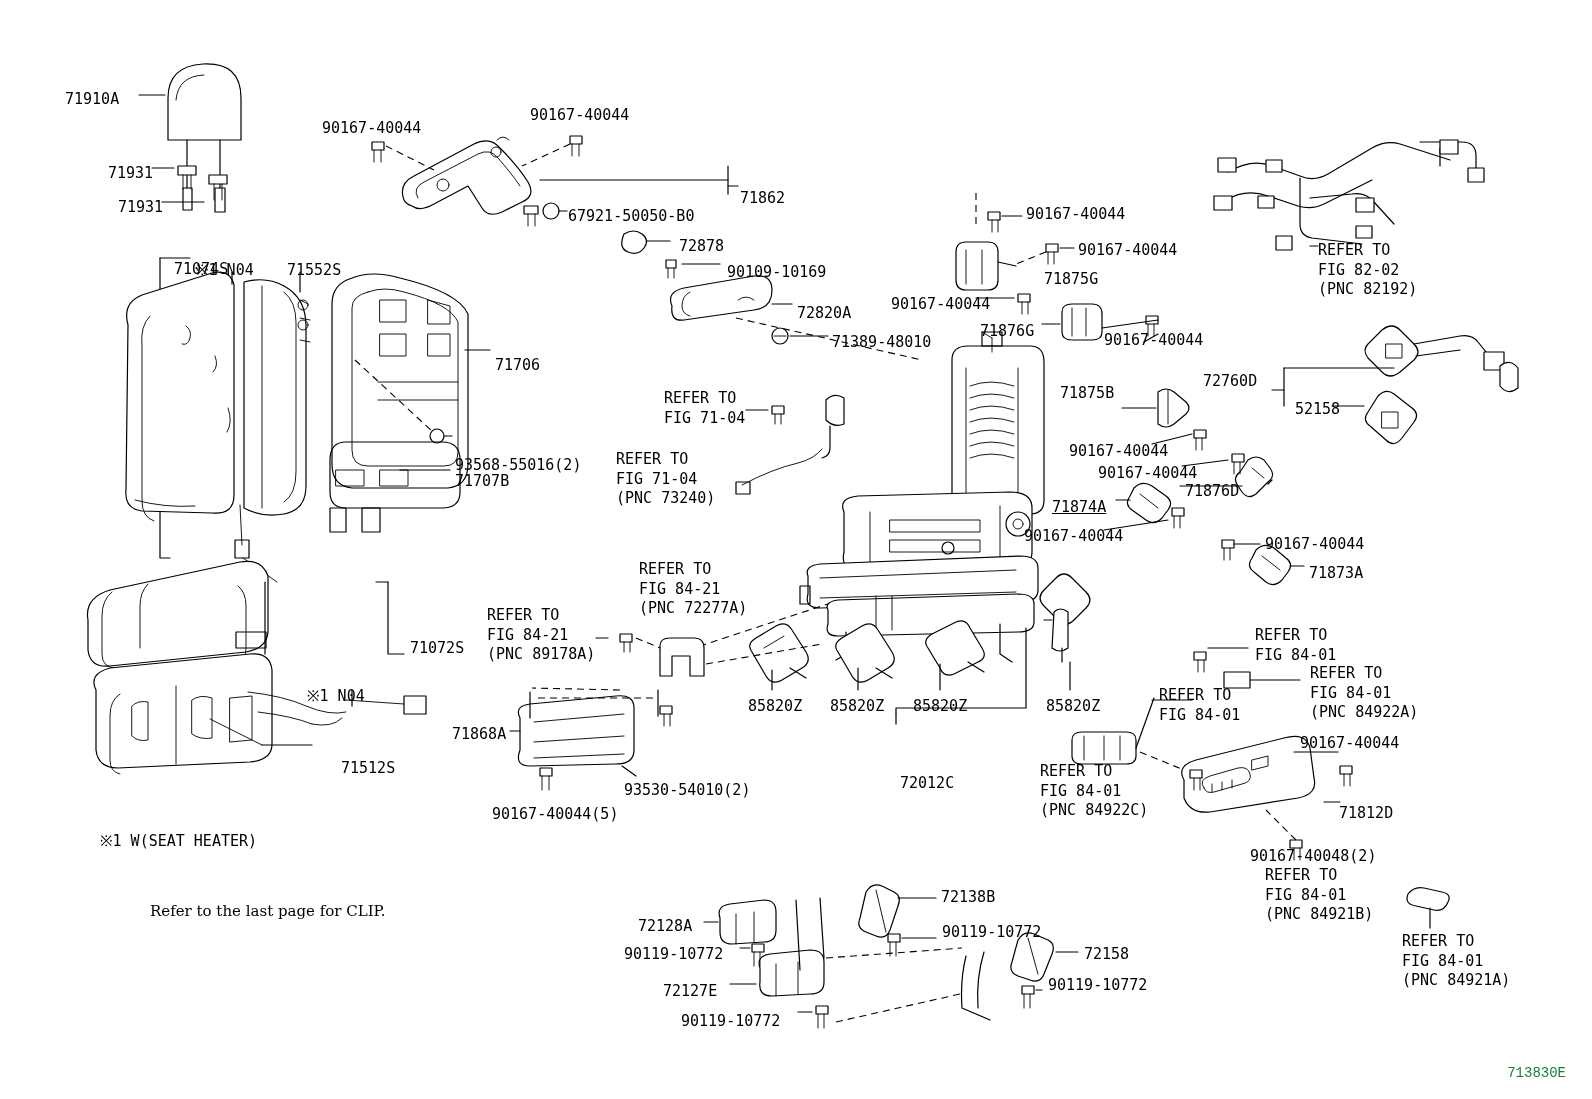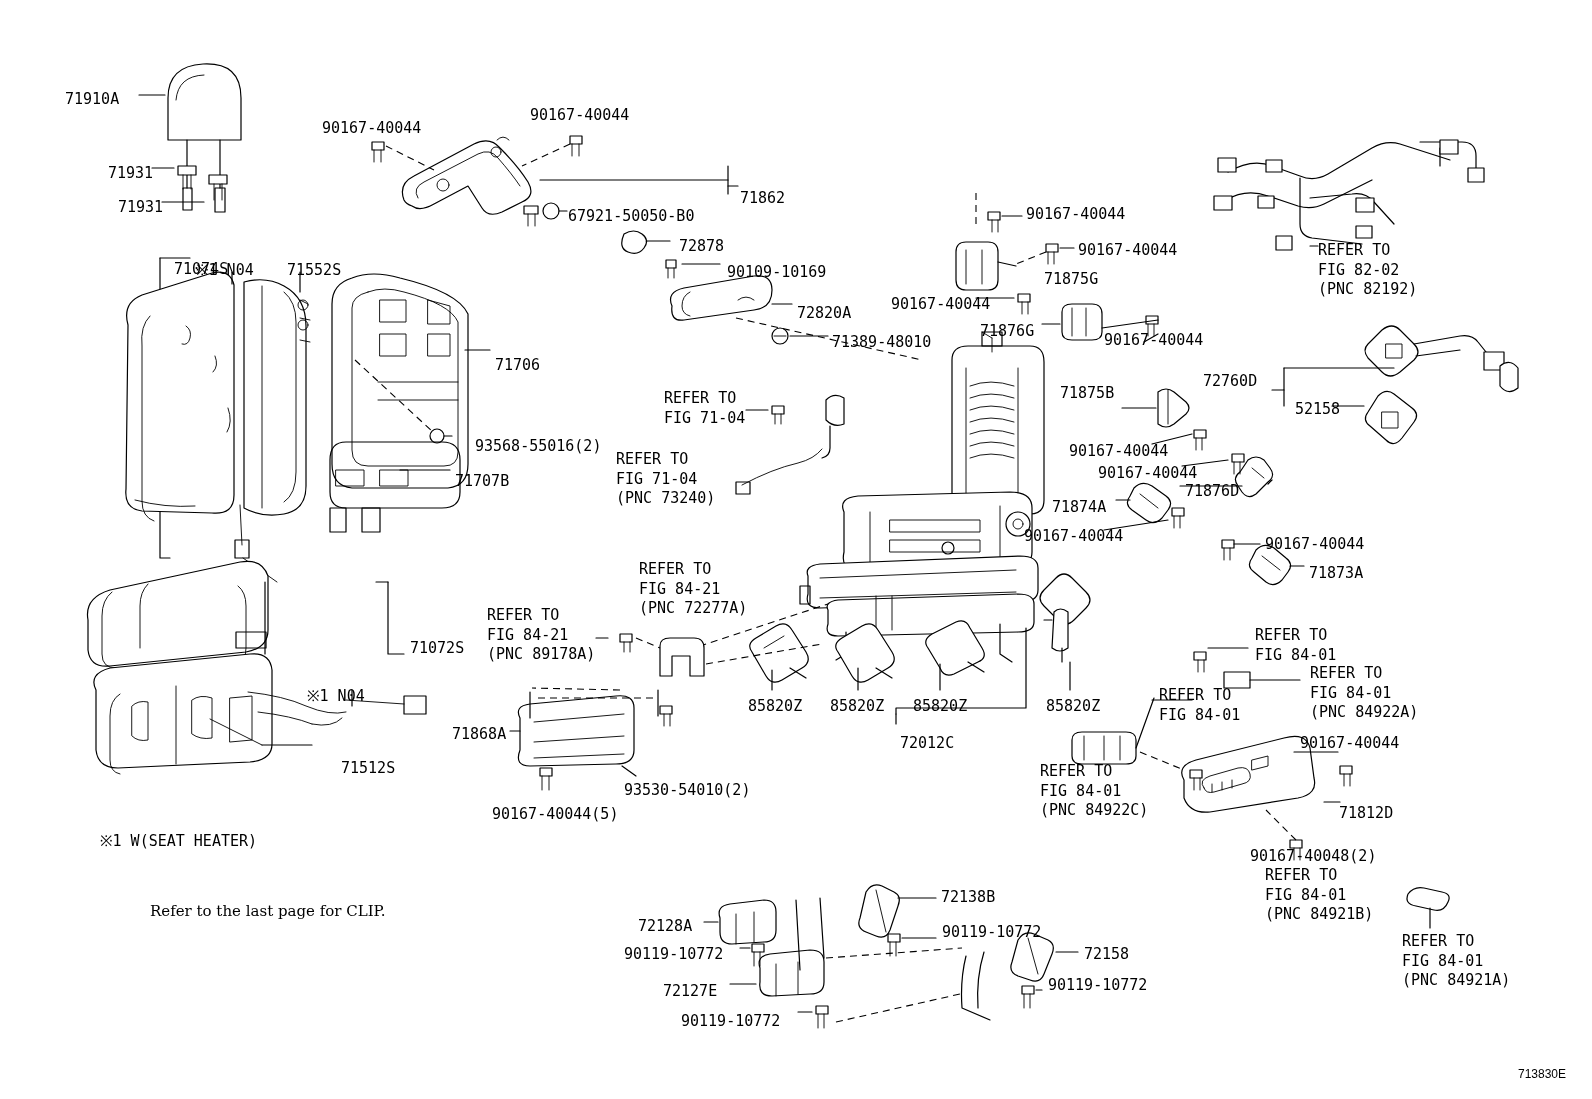--- a/index.html
+++ b/index.html
@@ -61,23 +61,23 @@
   .fillw {
     fill: #ffffff;
     stroke: #000000;
     stroke-width: 1.2;
     stroke-linejoin: round;
   }
   #footer-code {
     position: absolute;
     right: 26px;
     bottom: 18px;
-    font-size: 12px;
-    font-family: Liberation Sans, sans-serif;
-    color: #000000;
+    font-size: 14px;
+    font-family: Liberation Mono, monospace;
+    color: #15803d;
   }
 </style>
 </head>
 <body>
 
 <div id="sheet">
 
   <svg class="art" viewBox="0 0 1592 1099" xmlns="http://www.w3.org/2000/svg">
 
     <g>
@@ -452,21 +452,21 @@
     </g>
   </svg>
 
   <div class="lbl" style="left:65px; top:90px;">71910A</div>
   <div class="lbl" style="left:108px; top:164px;">71931</div>
   <div class="lbl" style="left:118px; top:198px;">71931</div>
   <div class="lbl" style="left:174px; top:238px;margin-top:22px;">71074S</div>
   <div class="lbl" style="left:196px; top:261px;">※1 N04</div>
   <div class="lbl" style="left:287px; top:261px;">71552S</div>
   <div class="lbl" style="left:495px; top:356px;">71706</div>
-  <div class="lbl" style="left:455px; top:437px;margin-left:20px;">93568-55016(2)</div>
+  <div class="lbl" style="left:455px; top:456px;">93568-55016(2)</div>
   <div class="lbl" style="left:455px; top:472px;">71707B</div>
   <div class="lbl" style="left:410px; top:639px;">71072S</div>
   <div class="lbl" style="left:307px; top:687px;">※1 N04</div>
   <div class="lbl" style="left:317px; top:759px;margin-left:24px;">71512S</div>
   <div class="lbl" style="left:322px; top:119px;">90167-40044</div>
   <div class="lbl" style="left:530px; top:106px;">90167-40044</div>
   <div class="lbl" style="left:740px; top:189px;">71862</div>
   <div class="lbl" style="left:568px; top:207px;">67921-50050-B0</div>
   <div class="lbl" style="left:679px; top:237px;">72878</div>
   <div class="lbl" style="left:727px; top:263px;">90109-10169</div>
@@ -480,35 +480,35 @@
   <div class="lbl multi" style="left:639px; top:560px;">REFER TO
 FIG 84-21
 (PNC 72277A)</div>
   <div class="lbl multi" style="left:487px; top:606px;">REFER TO
 FIG 84-21
 (PNC 89178A)</div>
   <div class="lbl" style="left:748px; top:697px;">85820Z</div>
   <div class="lbl" style="left:830px; top:697px;">85820Z</div>
   <div class="lbl" style="left:913px; top:697px;">85820Z</div>
   <div class="lbl" style="left:1046px; top:697px;">85820Z</div>
-  <div class="lbl" style="left:900px; top:734px;text-align:right;">72012C</div>
+  <div class="lbl" style="left:900px; top:774px;text-align:right;">72012C</div>
   <div class="lbl" style="left:452px; top:725px;">71868A</div>
   <div class="lbl" style="left:624px; top:781px;">93530-54010(2)</div>
   <div class="lbl" style="left:492px; top:805px;">90167-40044(5)</div>
   <div class="lbl" style="left:1026px; top:205px;">90167-40044</div>
   <div class="lbl" style="left:1078px; top:241px;">90167-40044</div>
   <div class="lbl" style="left:1044px; top:270px;">71875G</div>
   <div class="lbl" style="left:891px; top:295px;">90167-40044</div>
   <div class="lbl" style="left:980px; top:322px;">71876G</div>
   <div class="lbl" style="left:1104px; top:331px;">90167-40044</div>
   <div class="lbl" style="left:1060px; top:384px;">71875B</div>
   <div class="lbl" style="left:1069px; top:442px;">90167-40044</div>
   <div class="lbl" style="left:1098px; top:464px;">90167-40044</div>
   <div class="lbl" style="left:1185px; top:482px;">71876D</div>
-  <div class="lbl" style="left:1052px; top:498px;">71874A</div>
+  <div class="lbl" style="left:1052px; top:498px;text-decoration:underline;">71874A</div>
   <div class="lbl" style="left:1024px; top:527px;">90167-40044</div>
   <div class="lbl" style="left:1265px; top:535px;">90167-40044</div>
   <div class="lbl" style="left:1309px; top:564px;">71873A</div>
   <div class="lbl multi" style="left:1318px; top:241px;">REFER TO
 FIG 82-02
 (PNC 82192)</div>
   <div class="lbl" style="left:1203px; top:372px;">72760D</div>
   <div class="lbl" style="left:1295px; top:400px;">52158</div>
   <div class="lbl multi" style="left:1255px; top:626px;">REFER TO
 FIG 84-01</div>

